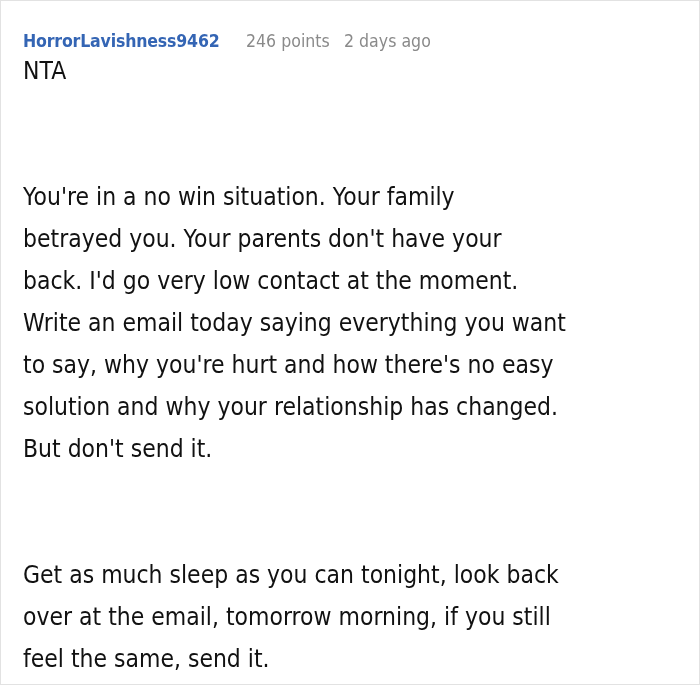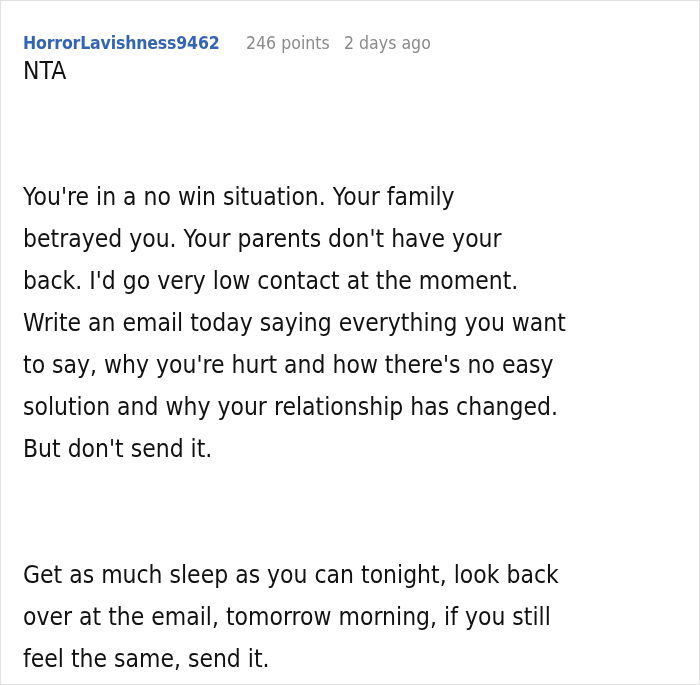--- a/index.html
+++ b/index.html
@@ -2,22 +2,22 @@
 <html><head>
 <meta charset="utf-8">
 <style>
   html, body { margin:0; padding:0; background:#ffffff; }
   body { width:700px; height:685px; overflow:hidden; position:relative; }
   .card {
     position:absolute; left:0; top:0; width:698px; height:683px;
     border:1px solid #e2e2e2; background:#fff;
   }
   .meta {
-    position:absolute; left:22px; top:32px; height:26px;
-    display:flex; align-items:flex-start;
+    position:absolute; left:22px; top:24px; height:26px;
+    display:flex; align-items:flex-end;
     font-family:"DejaVu Sans", sans-serif; font-size:17px;
   }
   .author { color:#3465b4; font-weight:bold; letter-spacing:-0.2px; transform:scaleX(0.93); transform-origin:left center; display:inline-block; }
   .points, .time { color:#8a8a8a; transform:scaleX(0.93); transform-origin:left center; display:inline-block; }
   .points { margin-left:12px; }
   .time { margin-left:8px; }
   .body-text {
     position:absolute; left:22px; top:49px; width:680px;
     font-family:"DejaVu Sans", sans-serif; font-size:25px; line-height:42px; color:#111;
   }

